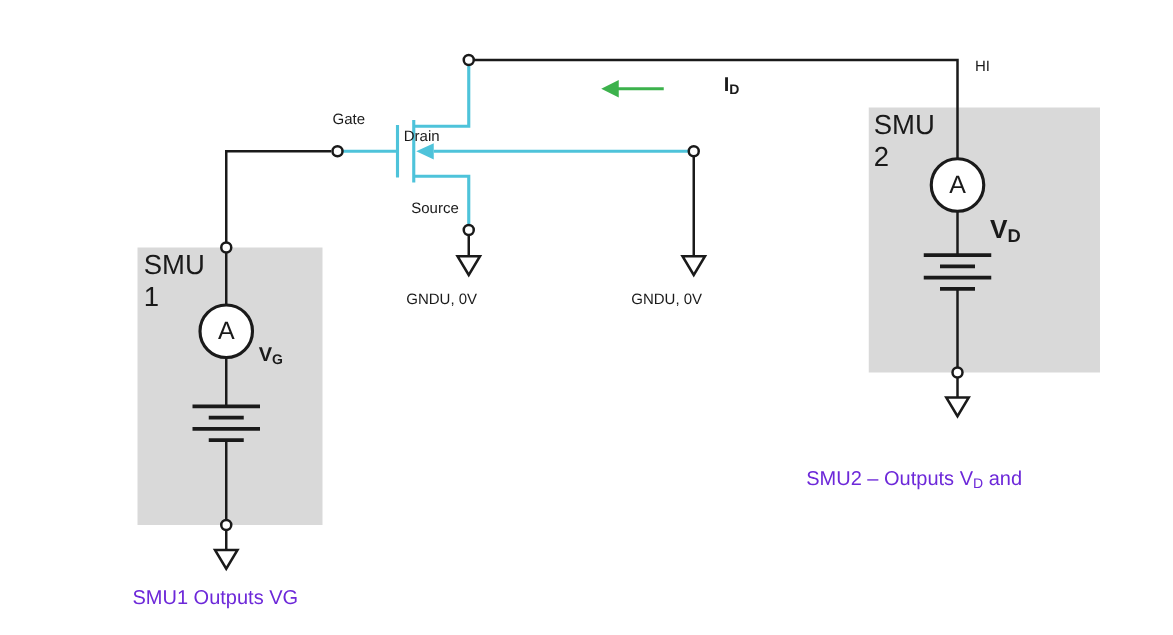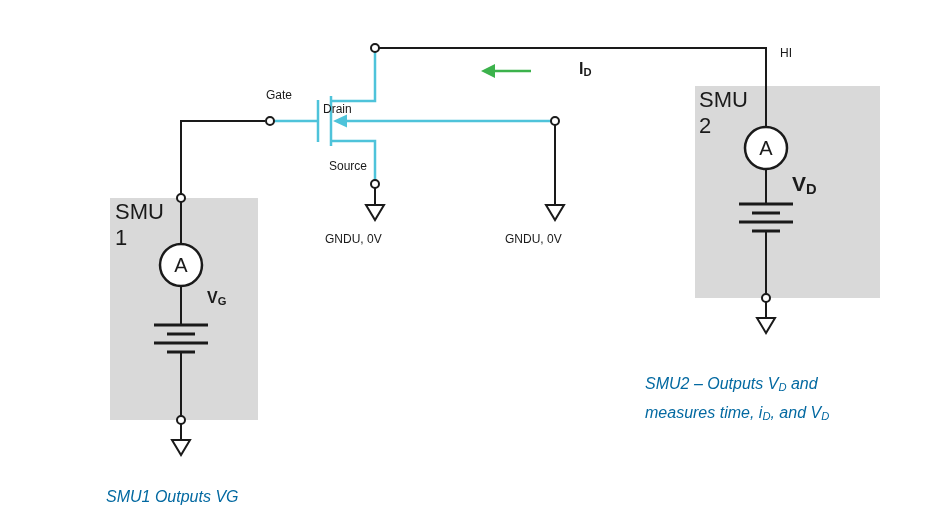--- a/index.html
+++ b/index.html
@@ -29,23 +29,22 @@
     width: 42px;
     text-align: center;
     font-size: 20px;
     line-height: 24px;
     color: #1a1a1a;
   }
   .caption {
     position: absolute;
     font-size: 16px;
     line-height: 25px;
-    color: #0369a1;
+    color: #6d28d9;
     white-space: nowrap;
-    font-style: italic;
   }
   .centered { }
 </style>
 </head>
 <body>
 
 <div class="canvas">
 
   <svg class="wires" width="938" height="508" viewBox="0 0 938 508">
 
@@ -121,26 +120,25 @@
   <div class="label centered" style="left:325px; top:233px; width:100px;">GNDU, 0V</div>
   <div class="label centered" style="left:505px; top:233px; width:100px;">GNDU, 0V</div>
 
   <div class="label" style="left:780px; top:47px;">HI</div>
 
   <div class="label bold" style="left:537px; top:60px; font-size:16px;margin-left:42px;"><span>I</span><span class="sub">D</span></div>
 
   <div class="label smu-name" style="left:115px; top:200px;">SMU</div>
   <div class="label smu-name" style="left:115px; top:226px;">1</div>
   <div class="meter-a" style="left:160px; top:253px;">A</div>
-  <div class="label bold" style="left:207px; top:289px; font-size:16px;"><span>V</span><span class="sub">G</span></div>
-  <div class="caption" style="left:106px; top:484px;">SMU1 Outputs VG</div>
+  <div class="label bold" style="left:207px; top:276px; font-size:16px;"><span>V</span><span class="sub">G</span></div>
+  <div class="caption" style="left:106px; top:466px;">SMU1 Outputs VG</div>
 
   <div class="label smu-name" style="left:699px; top:88px;">SMU</div>
   <div class="label smu-name" style="left:699px; top:114px;">2</div>
   <div class="meter-a" style="left:745px; top:136px;">A</div>
   <div class="label bold" style="left:792px; top:172px; font-size:21px;"><span>V</span><span class="sub">D</span></div>
 
   <div class="caption centered" style="left:645px; top:371px; width:250px;">
     <div><span>SMU2 – Outputs V</span><span class="sub">D</span><span> and</span></div>
-    <div><span>measures time, i</span><span class="sub">D</span><span>, and V</span><span class="sub">D</span></div>
   </div>
 
 </div>
 
 </body></html>

